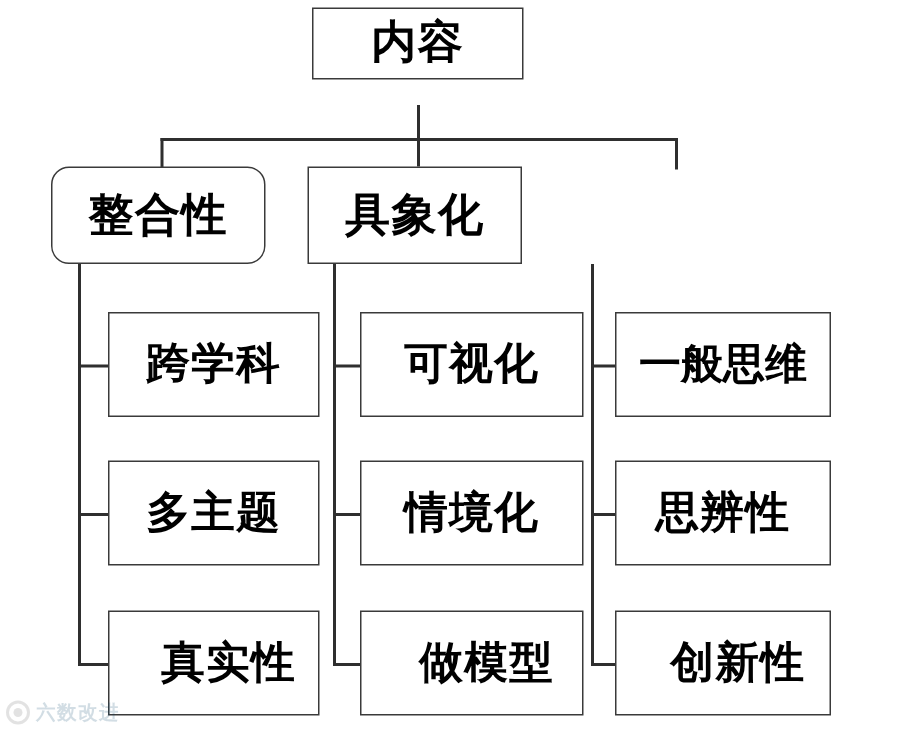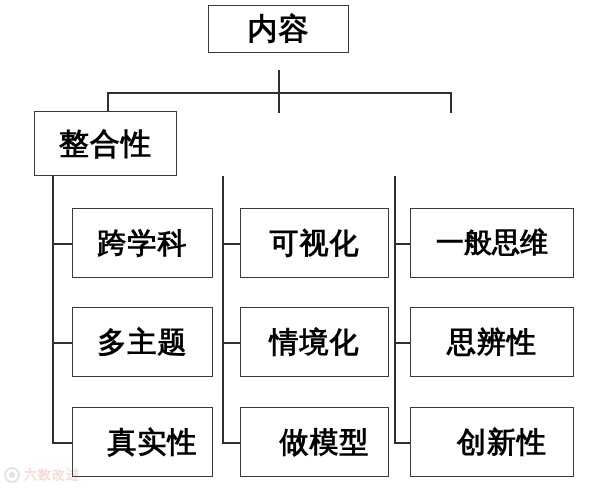--- a/index.html
+++ b/index.html
@@ -37,31 +37,31 @@
     width: 141px;
     height: 48px;
     font-size: 30px;
   }
   .node.level2 {
     top: 111px;
     width: 143px;
     height: 65px;
     font-size: 30px;
   }
-  .node.l2-c1 { left: 34px; }
+  .node.l2-c1 { left: 34px; border-radius: 12px; }
   .node.l2-c2 { left: 205px; }
   .node.l2-c3 { left: 377px; }
 
   .node.level3 {
     height: 70px;
     font-size: 29px;
   }
   .node.l3-c1 { left: 72px;  width: 141px; }
   .node.l3-c2 { left: 240px; width: 149px; }
-  .node.l3-c3 { left: 410px; width: 164px; }
+  .node.l3-c3 { left: 410px; width: 144px; }
   .node.l3-r1 { top: 208px; }
   .node.l3-r2 { top: 307px; }
   .node.l3-r3 { top: 407px; padding-left: 20px; }
 
   .node.narrow { font-size: 28px; letter-spacing: 0px; }
 
   .line {
     position: absolute;
     background: #2f2f2f;
   }
@@ -70,21 +70,21 @@
 
   .watermark {
     position: absolute;
     left: 4px;
     bottom: 4px;
     display: flex;
     align-items: center;
     gap: 4px;
     opacity: 0.18;
     font-size: 13px;
-    color: #c2410c;
+    color: #0c4a6e;
     font-weight: bold;
     letter-spacing: 1px;
     user-select: none;
   }
   .wm-logo {
     width: 16px;
     height: 16px;
     border: 2px solid #666666;
     border-radius: 50%;
     box-sizing: border-box;
@@ -123,20 +123,21 @@
   <div class="line h" style="left:222px; top:442px; width:19px;"></div>
 
   <div class="line v" style="left:394px; top:176px; height:267px;"></div>
   <div class="line h" style="left:394px; top:243px; width:17px;"></div>
   <div class="line h" style="left:394px; top:342px; width:17px;"></div>
   <div class="line h" style="left:394px; top:442px; width:17px;"></div>
 
   <div class="node root">内容</div>
 
   <div class="node level2 l2-c1">整合性</div>
+  <div class="node level2 l2-c2">具象化</div>
 
   <div class="node level3 l3-c1 l3-r1">跨学科</div>
   <div class="node level3 l3-c1 l3-r2">多主题</div>
   <div class="node level3 l3-c1 l3-r3">真实性</div>
 
   <div class="node level3 l3-c2 l3-r1">可视化</div>
   <div class="node level3 l3-c2 l3-r2">情境化</div>
   <div class="node level3 l3-c2 l3-r3">做模型</div>
 
   <div class="node level3 l3-c3 l3-r1 narrow">一般思维</div>

